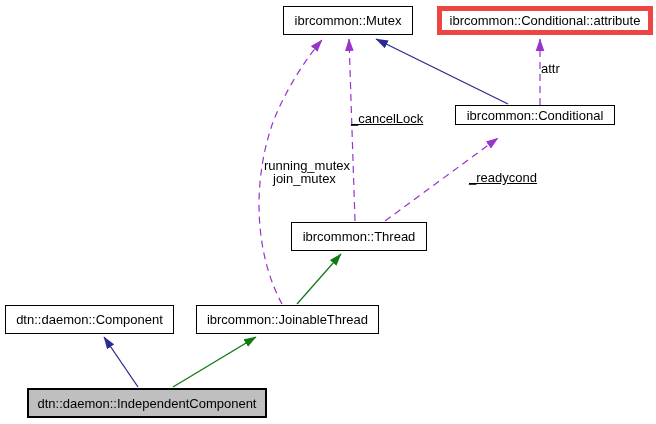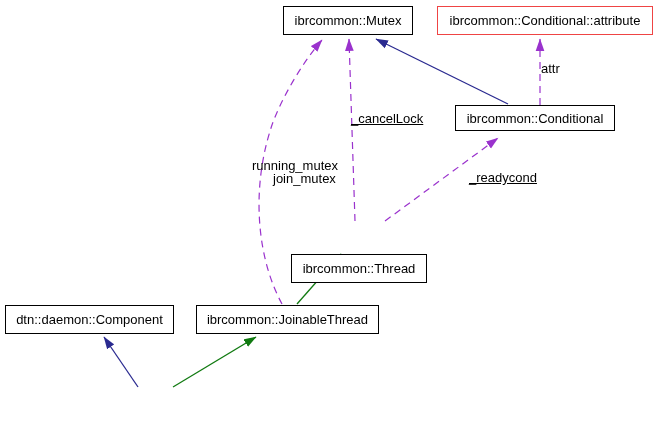--- a/index.html
+++ b/index.html
@@ -30,21 +30,21 @@
     background: #ffffff;
     display: flex;
     align-items: center;
     justify-content: center;
     font-size: 13px;
     color: #000000;
     white-space: nowrap;
     cursor: pointer;
   }
   .node--muted {
-    border: 1px solid #ef4444;
+    border: 5px solid #ef4444;
     cursor: default;
   }
   .node--current {
     background: #bfbfbf;
     border-width: 2px;
     cursor: default;
   }
   .edge-label {
     position: absolute;
     font-size: 13px;
@@ -82,36 +82,39 @@
   </svg>
 
   <div class="node" style="left:283px; top:6px; width:130px; height:29px;">
     <span>ibrcommon::Mutex</span>
   </div>
 
   <div class="node node--muted" style="left:437px; top:6px; width:216px; height:29px;">
     <span>ibrcommon::Conditional::attribute</span>
   </div>
 
-  <div class="node" style="left:455px; top:105px; width:160px; height:26px;">
+  <div class="node" style="left:455px; top:105px; width:160px; height:20px;">
     <span>ibrcommon::Conditional</span>
   </div>
 
-  <div class="node" style="left:291px; top:222px; width:136px; height:29px;margin-top:32px;">
+  <div class="node" style="left:291px; top:222px; width:136px; height:29px;">
     <span>ibrcommon::Thread</span>
   </div>
 
   <div class="node" style="left:196px; top:305px; width:183px; height:29px;">
     <span>ibrcommon::JoinableThread</span>
   </div>
 
   <div class="node" style="left:5px; top:305px; width:169px; height:29px;">
     <span>dtn::daemon::Component</span>
   </div>
 
+  <div class="node node--current" style="left:27px; top:388px; width:240px; height:30px;">
+    <span>dtn::daemon::IndependentComponent</span>
+  </div>
 
   <span class="edge-label" style="left:351px; top:111px;text-decoration:underline;">_cancelLock</span>
-  <span class="edge-label" style="left:252px; top:158px;">running_mutex</span>
+  <span class="edge-label" style="left:264px; top:158px;">running_mutex</span>
   <span class="edge-label" style="left:273px; top:171px;">join_mutex</span>
   <span class="edge-label" style="left:469px; top:170px;text-decoration:underline;">_readycond</span>
   <span class="edge-label" style="left:541px; top:61px;">attr</span>
 
 </div>
 
 </body></html>

